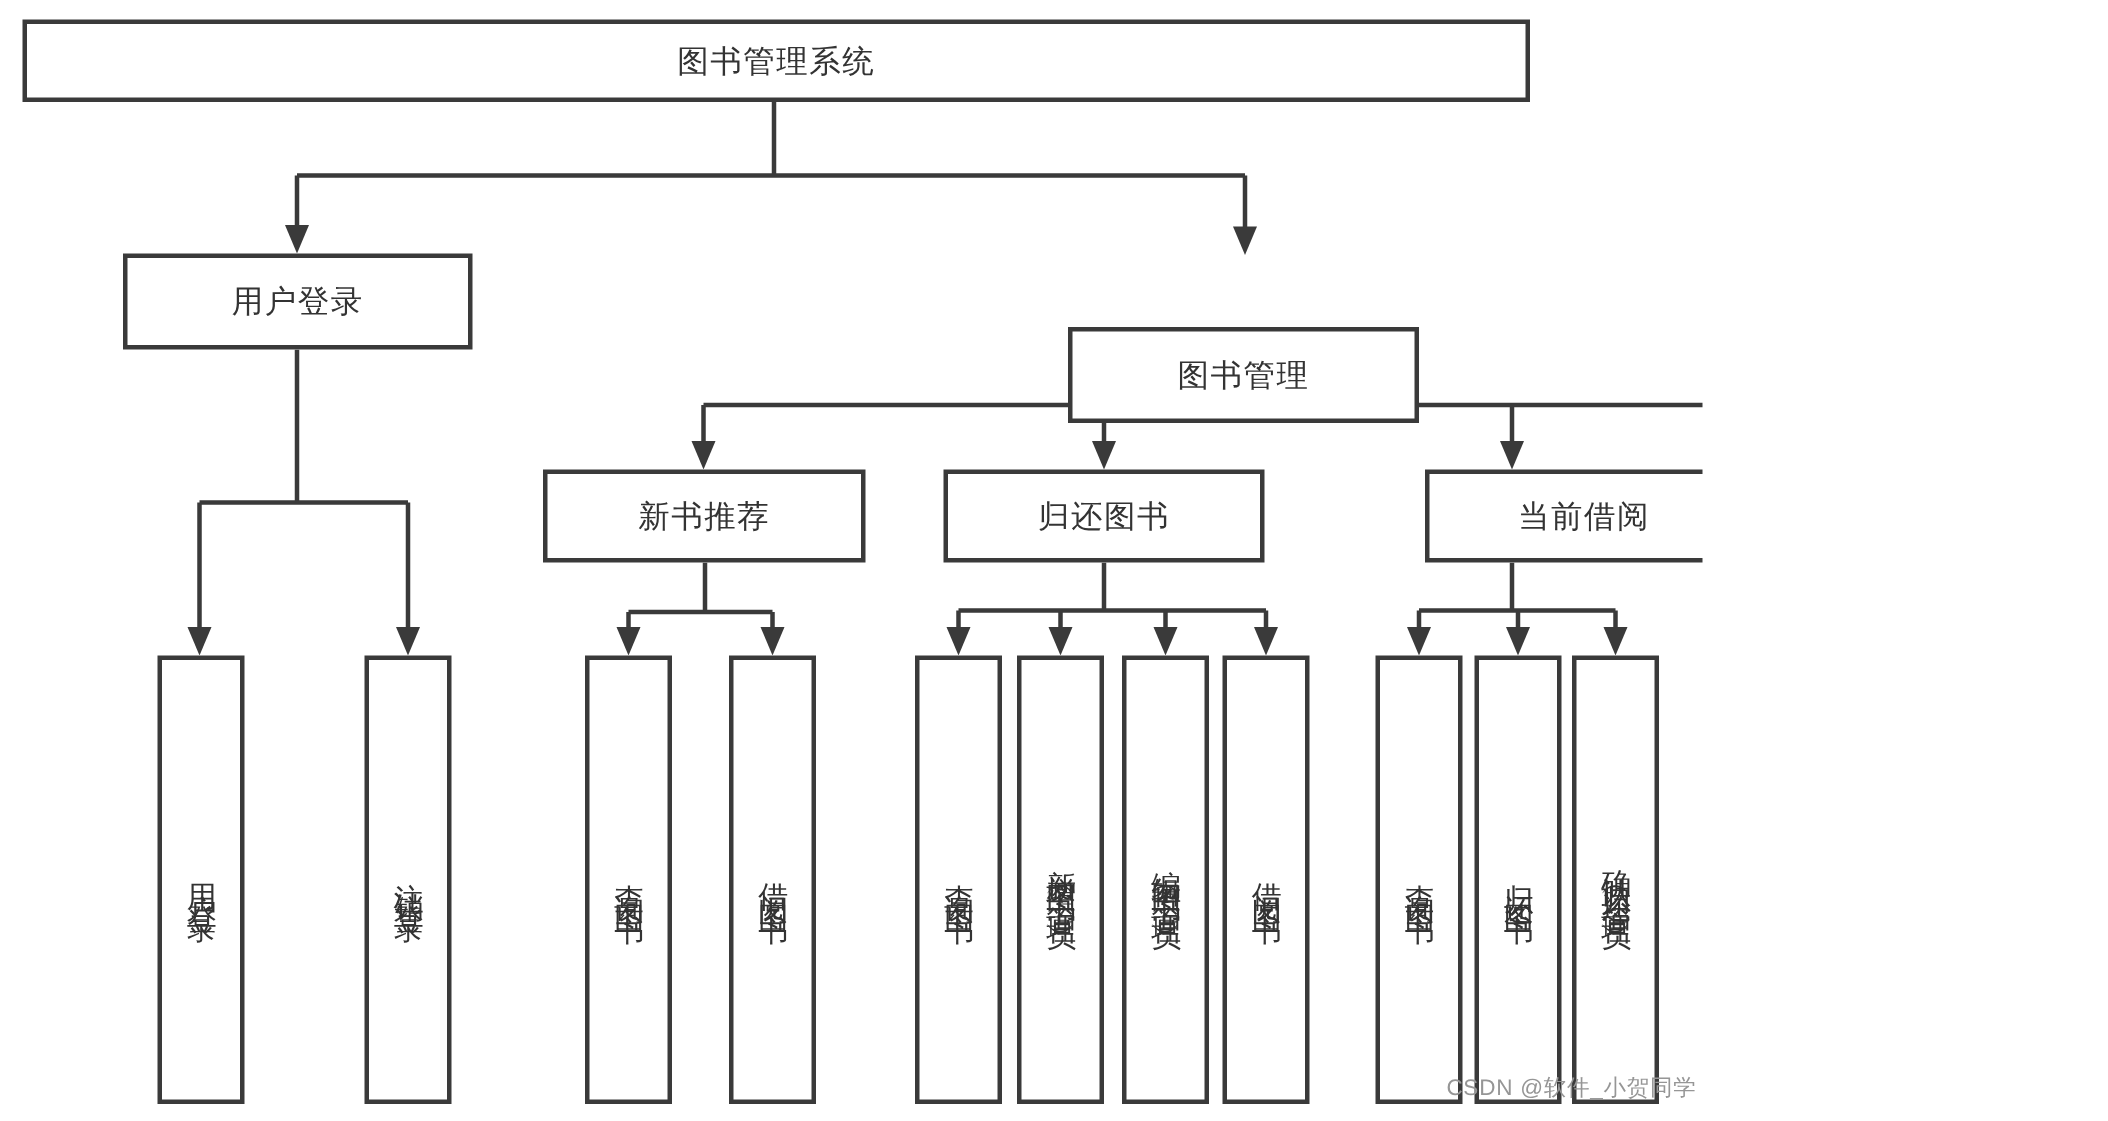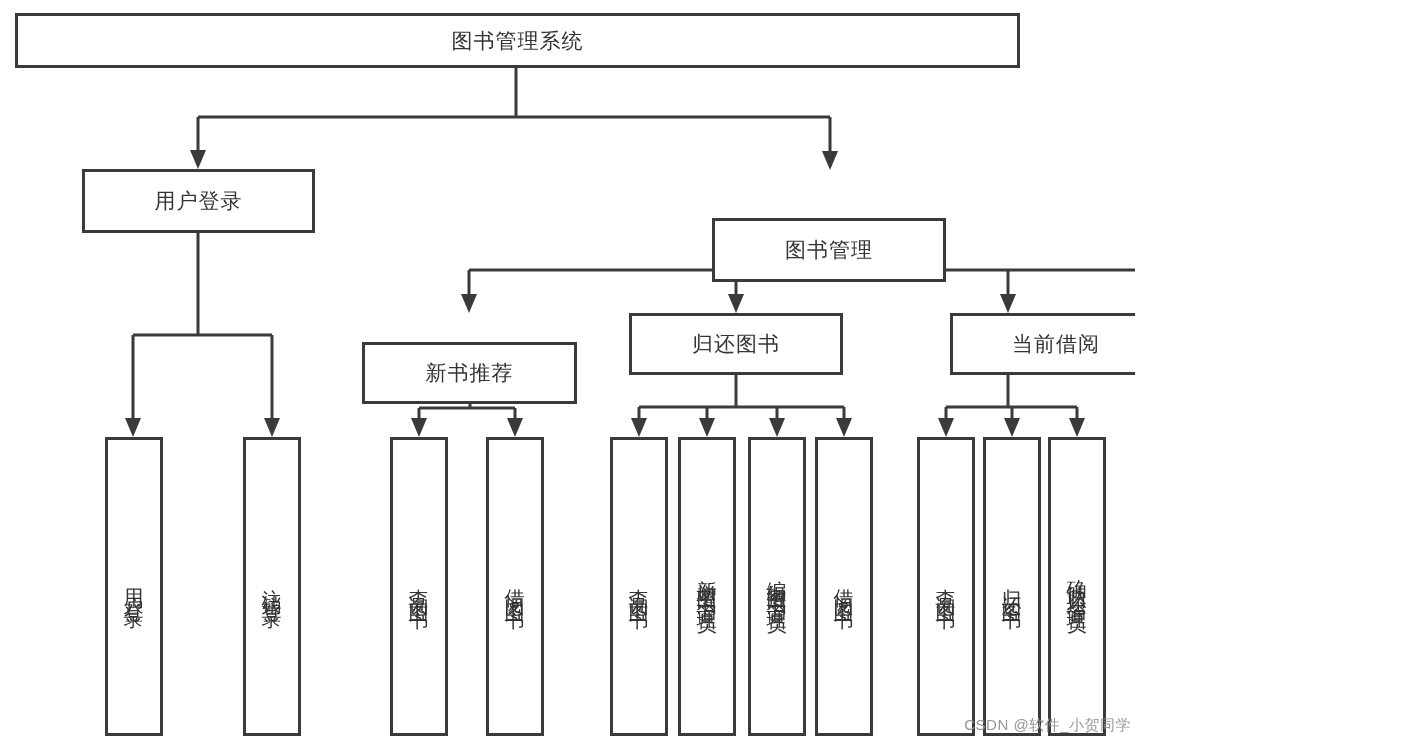--- a/index.html
+++ b/index.html
@@ -65,21 +65,21 @@
     font-size: 15px;
     color: #969696;
     letter-spacing: 0.5px;
     z-index: 3;
     white-space: nowrap;
   }
   
   #node-root        { left: 15px;   top: 13px;  width: 1005px; height: 55px; }
   #node-user-login  { left: 82px;   top: 169px; width: 233px;  height: 64px; }
   #node-book-mgmt   { left: 712px;  top: 182px; width: 234px;  height: 64px; margin-top: 36px; }
-  #node-new-book    { left: 362px;  top: 313px; width: 215px;  height: 62px; margin-top: 29px; }
+  #node-new-book    { left: 362px;  top: 313px; width: 215px;  height: 62px; }
   #node-book-borrow { left: 629px;  top: 313px; width: 214px;  height: 62px; }
   #node-cur-borrow  { left: 902px;  top: 313px; width: 212px;  height: 62px; margin-left: 48px; }
   #node-borrow-rec  { left: 1168px; top: 313px; width: 212px;  height: 62px; }
   #leaf-0  { left: 105px; }
   #leaf-1  { left: 243px; }
   #leaf-2  { left: 390px; }
   #leaf-3  { left: 486px; }
   #leaf-4  { left: 610px; }
   #leaf-5  { left: 678px; }
   #leaf-6  { left: 748px; }

